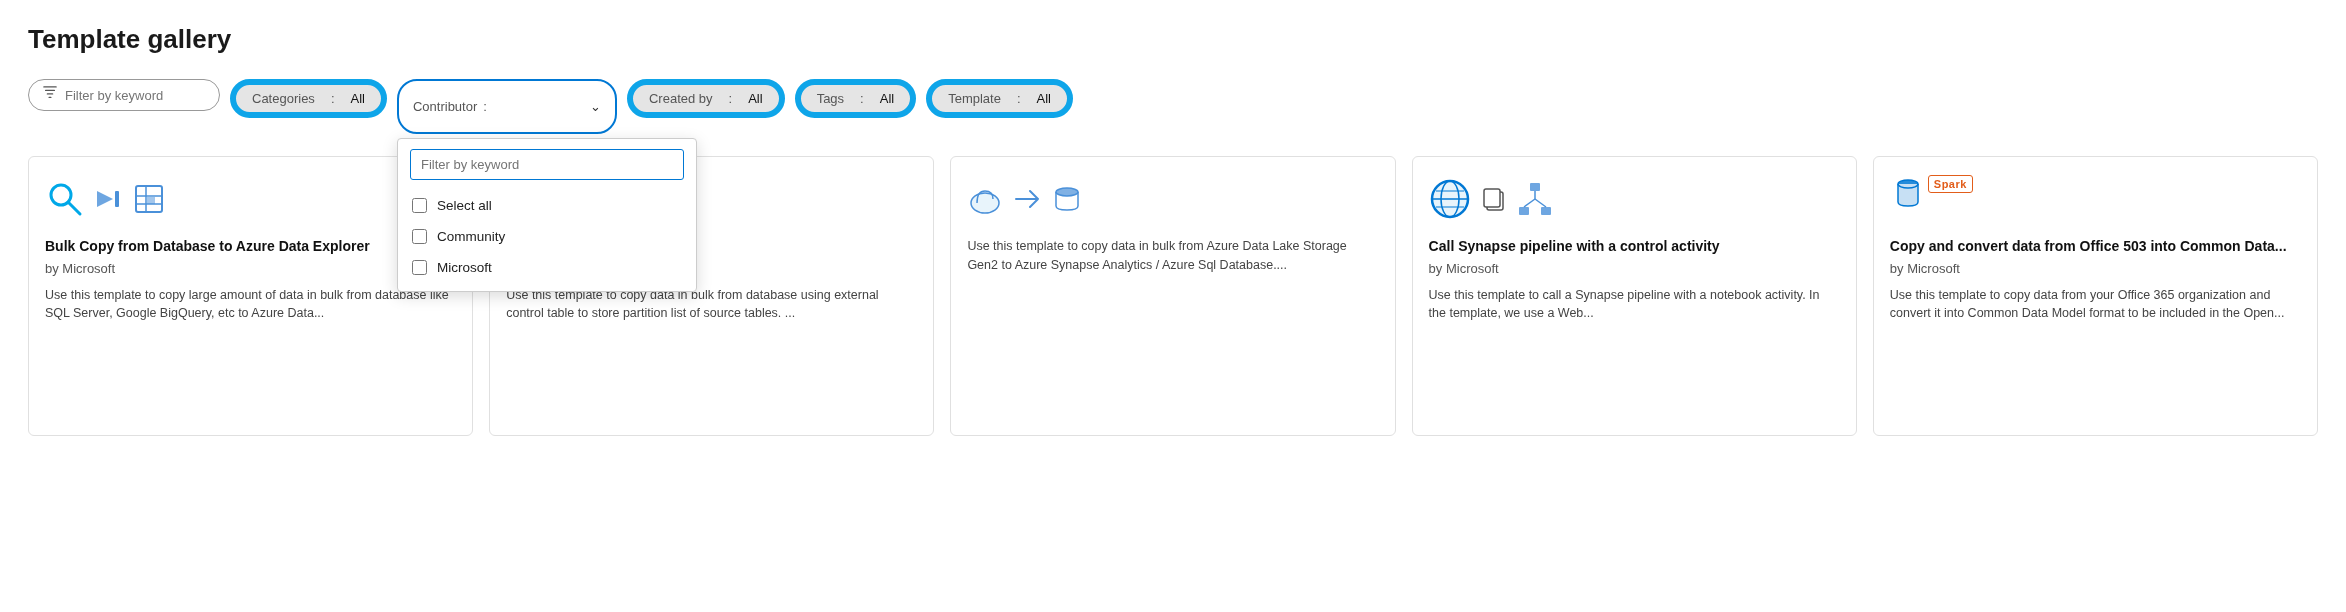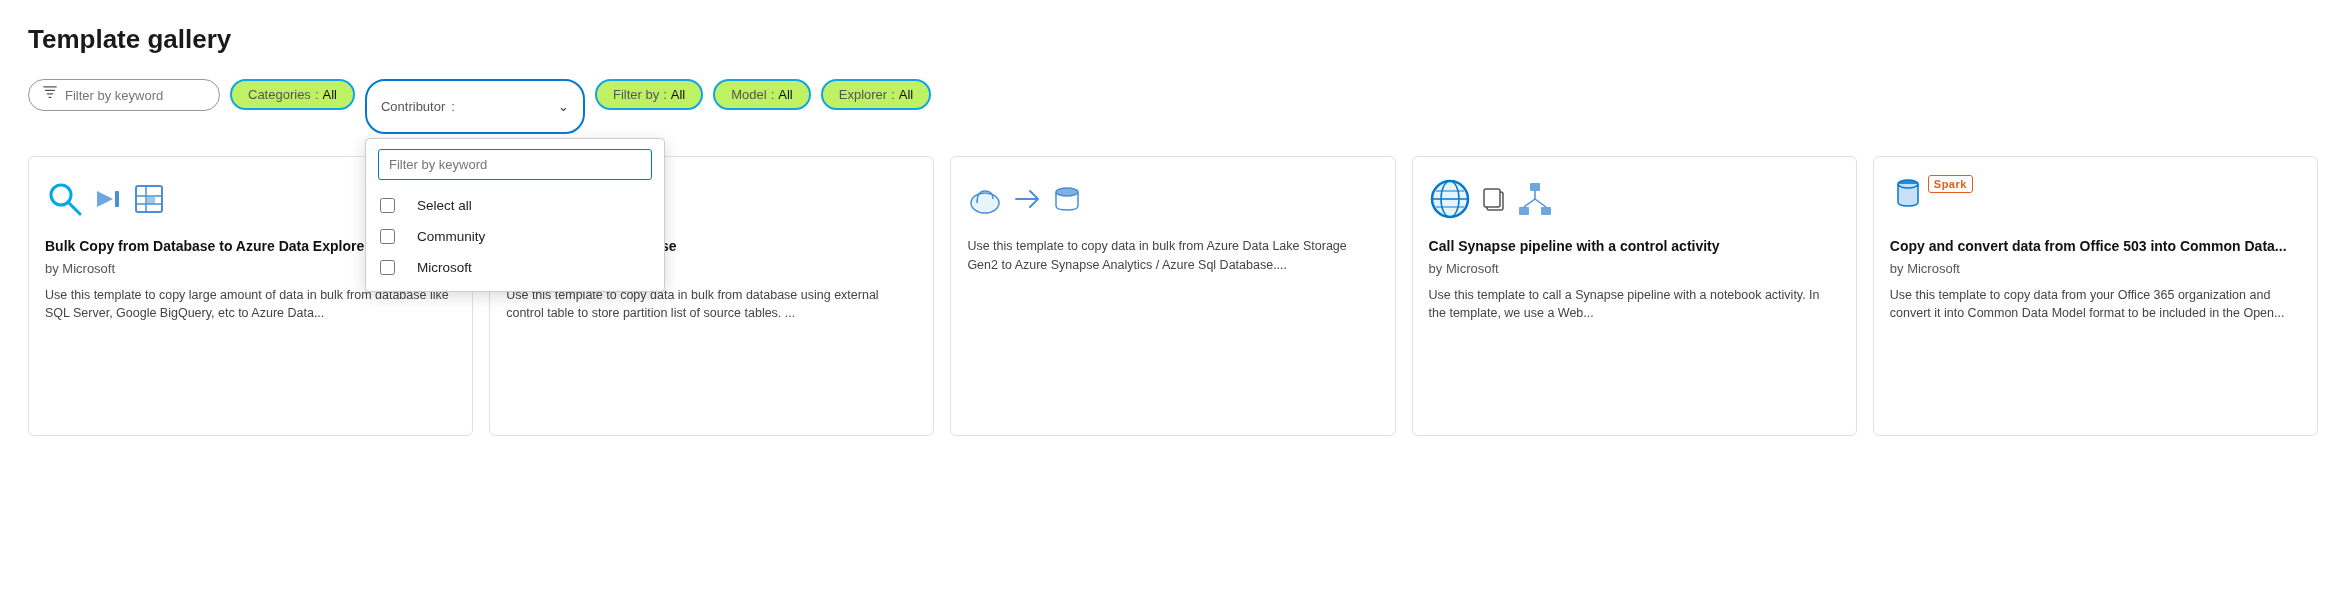--- a/index.html
+++ b/index.html
@@ -43,28 +43,28 @@
       outline: none;
       font-size: 13px;
       color: #888;
       background: transparent;
       width: 140px;
     }
 
     .filter-pill {
       display: flex;
       align-items: center;
-      border: 2px solid #0ea5e9;
+      border: 6px solid #0ea5e9;
       border-radius: 20px;
       padding: 6px 16px;
       font-size: 13px;
-      background: #bef264;
+      background: #e5e5e5;
       cursor: pointer;
       white-space: nowrap;
-      gap: 4px;
+      gap: 16px;
     }
     .filter-pill .label { color: #555; }
     .filter-pill .value { font-weight: 400; color: #111; }
 
     .contributor-wrapper {
       position: relative;
     }
 
     .contributor-pill {
       display: flex;
@@ -104,21 +104,21 @@
       padding: 7px 10px;
       font-size: 13px;
       outline: none;
       color: #555;
     }
 
     .dropdown-item {
       display: flex;
       align-items: center;
       padding: 8px 14px;
-      gap: 22px;
+      gap: 10px;
       font-size: 13.5px;
       cursor: pointer;
     }
     .dropdown-item input[type="checkbox"] {
       width: 15px;
       height: 15px;
       accent-color: #0078d4;
       cursor: pointer;
     }
     .dropdown-item .item-label { color: #222; }
@@ -209,33 +209,33 @@
       </div>
 
       <div class="dropdown-item">
         <input type="checkbox" style="">
         <span class="item-label">Microsoft</span>
       </div>
     </div>
   </div>
 
   <div class="filter-pill">
-    <span class="label">Filter by</span>
+    <span class="label">Created by</span>
     <span style="color:#555;"> : </span>
     <span class="value">All</span>
   </div>
 
   <div class="filter-pill">
-    <span class="label">Model</span>
+    <span class="label">Tags</span>
     <span style="color:#555;"> : </span>
     <span class="value">All</span>
   </div>
 
   <div class="filter-pill">
-    <span class="label">Explorer</span>
+    <span class="label">Template</span>
     <span style="color:#555;"> : </span>
     <span class="value">All</span>
   </div>
 
 </div>
 
 <div class="cards-grid">
 
   <div class="card">
     <div class="card-icons">

